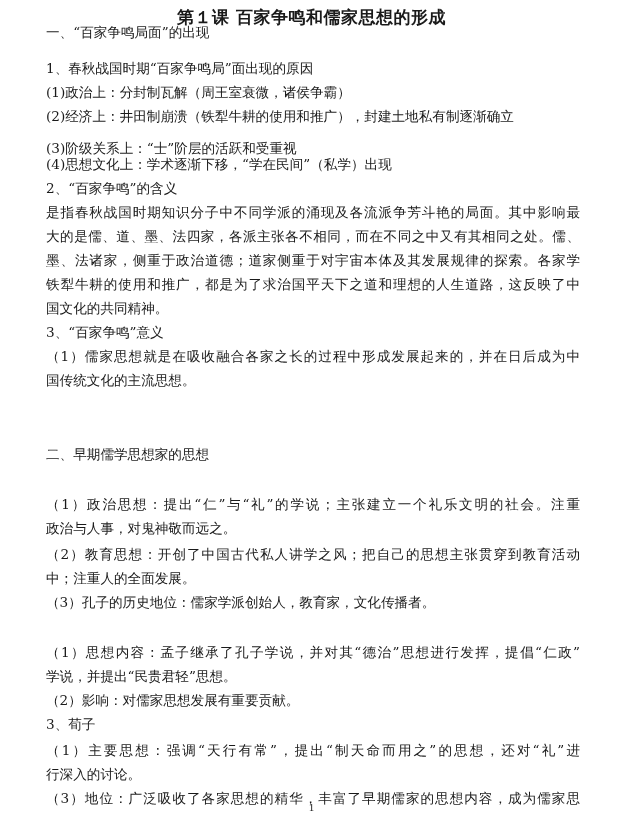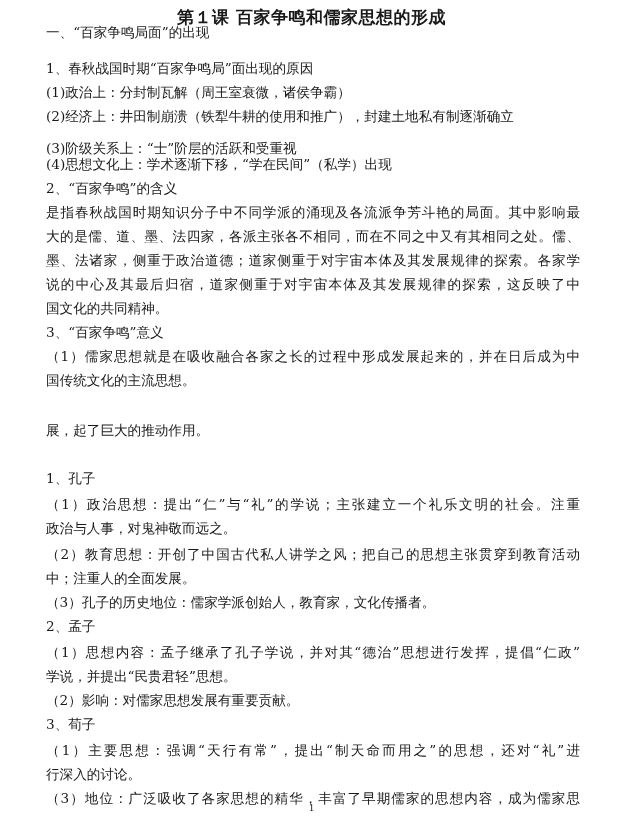--- a/index.html
+++ b/index.html
@@ -23,33 +23,31 @@
   <div class="line" style="top:22px">一、“百家争鸣局面”的出现</div>
   <div class="line" style="top:58px">1、春秋战国时期“百家争鸣局”面出现的原因</div>
   <div class="line" style="top:82px">(1)政治上：分封制瓦解（周王室衰微，诸侯争霸）</div>
   <div class="line" style="top:106px">(2)经济上：井田制崩溃（铁犁牛耕的使用和推广），封建土地私有制逐渐确立</div>
   <div class="line" style="top:138px">(3)阶级关系上：“士”阶层的活跃和受重视</div>
   <div class="line" style="top:154px">(4)思想文化上：学术逐渐下移，“学在民间”（私学）出现</div>
   <div class="line" style="top:178px">2、“百家争鸣”的含义</div>
   <div class="line just" style="top:202px">是指春秋战国时期知识分子中不同学派的涌现及各流派争芳斗艳的局面。其中影响最</div>
   <div class="line just" style="top:226px">大的是儒、道、墨、法四家，各派主张各不相同，而在不同之中又有其相同之处。儒、</div>
   <div class="line just" style="top:250px">墨、法诸家，侧重于政治道德；道家侧重于对宇宙本体及其发展规律的探索。各家学</div>
-  <div class="line just" style="top:274px">说的中心及其最后归宿，道家侧重于对宇宙本体及其发展规律的探索，这反映了中</div>
+  <div class="line just" style="top:274px">铁犁牛耕的使用和推广，都是为了求治国平天下之道和理想的人生道路，这反映了中</div>
   <div class="line" style="top:298px">国文化的共同精神。</div>
   <div class="line" style="top:322px">3、“百家争鸣”意义</div>
   <div class="line just" style="top:346px">（1）儒家思想就是在吸收融合各家之长的过程中形成发展起来的，并在日后成为中</div>
   <div class="line" style="top:370px">国传统文化的主流思想。</div>
-  <div class="line" style="top:420px">展，起了巨大的推动作用。</div>
-  <div class="line" style="top:468px">1、孔子</div>
+  <div class="line" style="top:444px">二、早期儒学思想家的思想</div>
   <div class="line just" style="top:494px">（1）政治思想：提出“仁”与“礼”的学说；主张建立一个礼乐文明的社会。注重</div>
   <div class="line" style="top:518px">政治与人事，对鬼神敬而远之。</div>
   <div class="line just" style="top:544px">（2）教育思想：开创了中国古代私人讲学之风；把自己的思想主张贯穿到教育活动</div>
   <div class="line" style="top:568px">中；注重人的全面发展。</div>
   <div class="line" style="top:592px">（3）孔子的历史地位：儒家学派创始人，教育家，文化传播者。</div>
-  <div class="line" style="top:616px">2、孟子</div>
   <div class="line just" style="top:642px">（1）思想内容：孟子继承了孔子学说，并对其“德治”思想进行发挥，提倡“仁政”</div>
   <div class="line" style="top:666px">学说，并提出“民贵君轻”思想。</div>
   <div class="line" style="top:690px">（2）影响：对儒家思想发展有重要贡献。</div>
   <div class="line" style="top:714px">3、荀子</div>
   <div class="line just" style="top:740px">（1）主要思想：强调“天行有常”，提出“制天命而用之”的思想，还对“礼”进</div>
   <div class="line" style="top:764px">行深入的讨论。</div>
   <div class="line just" style="top:788px">（3）地位：广泛吸收了各家思想的精华，丰富了早期儒家的思想内容，成为儒家思</div>
 
   <div class="pagenum">1</div>
 </div>

